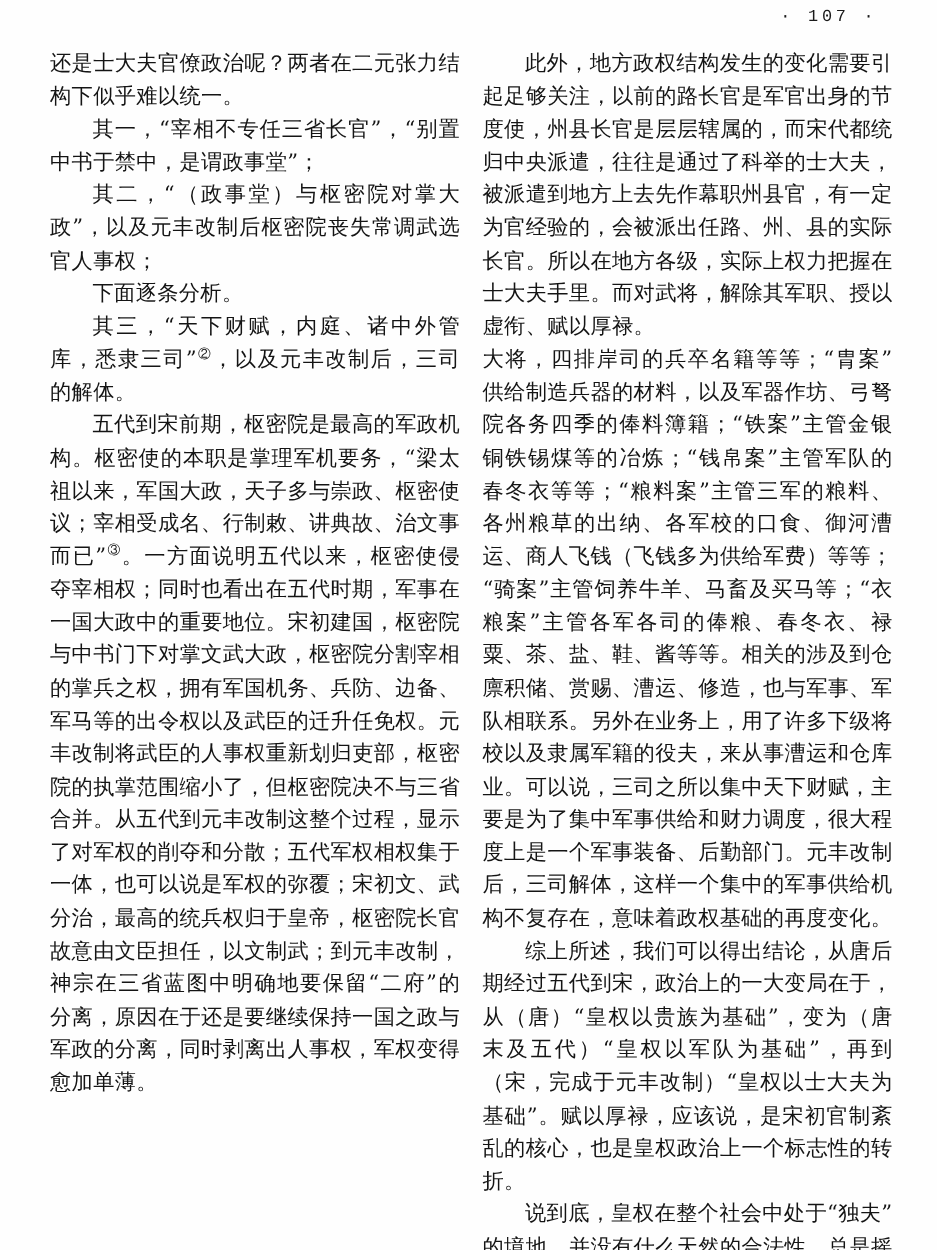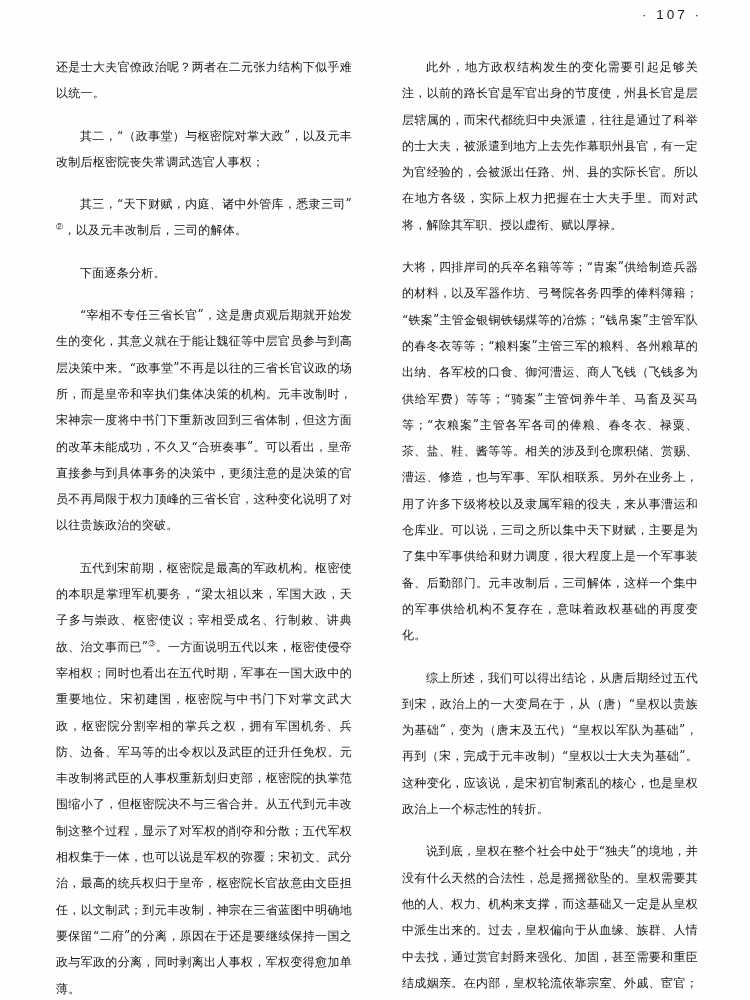--- a/index.html
+++ b/index.html
@@ -16,36 +16,36 @@
     font-family: "DejaVu Serif", serif;
     color: #141414;
   }
   .page-number {
     position: absolute;
     top: 7px;
     right: 48px;
     font-size: 13.5px;
     letter-spacing: 3px;
     color: #1a1a1a;
-    font-family: Liberation Sans, sans-serif;
+    font-family: Liberation Mono, monospace;
   }
   .columns {
     position: absolute;
     top: 38px;
     left: 40px;
     width: 674px;
     display: flex;
     gap: 18px;
   }
   .column {
     width: 328px;
   }
   .para {
-    margin: 16px;
-    font-size: 12px;
+    margin: 0;
+    font-size: 17px;
     line-height: 26.3px;
     text-align: justify;
     letter-spacing: 0.25px;
     word-break: break-all;
   }
   .para.indent {
     text-indent: 2em;
   }
   sup.fnote {
     font-size: 0.6em;
@@ -54,26 +54,26 @@
   }
 </style>
 </head>
 <body>
 
 <div class="page">
   <div class="page-number">· 107 ·</div>
   <div class="columns">
     <div class="column">
         <p class="para">还是士大夫官僚政治呢？两者在二元张力结构下似乎难以统一。</p>
+        <p class="para indent">其一，“宰相不专任三省长官”，“别置中书于禁中，是谓政事堂”；</p>
         <p class="para indent">其二，“（政事堂）与枢密院对掌大政”，以及元丰改制后枢密院丧失常调武选官人事权；</p>
+        <p class="para indent">下面逐条分析。</p>
         <p class="para indent">其三，“天下财赋，内庭、诸中外管库，悉隶三司”<sup class="fnote">②</sup>，以及元丰改制后，三司的解体。</p>
-        <p class="para indent">下面逐条分析。</p>
-        <p class="para indent">“宰相不专任三省长官”，这是唐贞观后期就开始发生的变化，其意义就在于能让魏征等中层官员参与到高层决策中来。“政事堂”不再是以往的三省长官议政的场所，而是皇帝和宰执们集体决策的机构。元丰改制时，宋神宗一度将中书门下重新改回到三省体制，但这方面的改革未能成功，不久又“合班奏事”。可以看出，皇帝直接参与到具体事务的决策中，更须注意的是决策的官员不再局限于权力顶峰的三省长官，这种变化说明了对以往贵族政治的突破。</p>
         <p class="para indent">五代到宋前期，枢密院是最高的军政机构。枢密使的本职是掌理军机要务，“梁太祖以来，军国大政，天子多与崇政、枢密使议；宰相受成名、行制敕、讲典故、治文事而已”<sup class="fnote">③</sup>。一方面说明五代以来，枢密使侵夺宰相权；同时也看出在五代时期，军事在一国大政中的重要地位。宋初建国，枢密院与中书门下对掌文武大政，枢密院分割宰相的掌兵之权，拥有军国机务、兵防、边备、军马等的出令权以及武臣的迁升任免权。元丰改制将武臣的人事权重新划归吏部，枢密院的执掌范围缩小了，但枢密院决不与三省合并。从五代到元丰改制这整个过程，显示了对军权的削夺和分散；五代军权相权集于一体，也可以说是军权的弥覆；宋初文、武分治，最高的统兵权归于皇帝，枢密院长官故意由文臣担任，以文制武；到元丰改制，神宗在三省蓝图中明确地要保留“二府”的分离，原因在于还是要继续保持一国之政与军政的分离，同时剥离出人事权，军权变得愈加单薄。</p>
       </div>
     <div class="column">
         <p class="para indent">此外，地方政权结构发生的变化需要引起足够关注，以前的路长官是军官出身的节度使，州县长官是层层辖属的，而宋代都统归中央派遣，往往是通过了科举的士大夫，被派遣到地方上去先作幕职州县官，有一定为官经验的，会被派出任路、州、县的实际长官。所以在地方各级，实际上权力把握在士大夫手里。而对武将，解除其军职、授以虚衔、赋以厚禄。</p>
         <p class="para">大将，四排岸司的兵卒名籍等等；“胄案”供给制造兵器的材料，以及军器作坊、弓弩院各务四季的俸料簿籍；“铁案”主管金银铜铁锡煤等的冶炼；“钱帛案”主管军队的春冬衣等等；“粮料案”主管三军的粮料、各州粮草的出纳、各军校的口食、御河漕运、商人飞钱（飞钱多为供给军费）等等；“骑案”主管饲养牛羊、马畜及买马等；“衣粮案”主管各军各司的俸粮、春冬衣、禄粟、茶、盐、鞋、酱等等。相关的涉及到仓廪积储、赏赐、漕运、修造，也与军事、军队相联系。另外在业务上，用了许多下级将校以及隶属军籍的役夫，来从事漕运和仓库业。可以说，三司之所以集中天下财赋，主要是为了集中军事供给和财力调度，很大程度上是一个军事装备、后勤部门。元丰改制后，三司解体，这样一个集中的军事供给机构不复存在，意味着政权基础的再度变化。</p>
-        <p class="para indent">综上所述，我们可以得出结论，从唐后期经过五代到宋，政治上的一大变局在于，从（唐）“皇权以贵族为基础”，变为（唐末及五代）“皇权以军队为基础”，再到（宋，完成于元丰改制）“皇权以士大夫为基础”。这种变化，应该说，是宋初官制紊乱的核心，也是皇权政治上一个标志性的转折。</p>
+        <p class="para indent">综上所述，我们可以得出结论，从唐后期经过五代到宋，政治上的一大变局在于，从（唐）“皇权以贵族为基础”，变为（唐末及五代）“皇权以军队为基础”，再到（宋，完成于元丰改制）“皇权以士大夫为基础”。赋以厚禄，应该说，是宋初官制紊乱的核心，也是皇权政治上一个标志性的转折。</p>
         <p class="para indent">说到底，皇权在整个社会中处于“独夫”的境地，并没有什么天然的合法性，总是摇摇欲坠的。皇权需要其他的人、权力、机构来支撑，而这基础又一定是从皇权中派生出来的。过去，皇权偏向于从血缘、族群、人情中去找，通过赏官封爵来强化、加固，甚至需要和重臣结成姻亲。在内部，皇权轮流依靠宗室、外戚、宦官；在外部，它仰仗整个贵族群体，与它们分享利益和权势。但这个“贵族基础”并非那么可信赖，不断地有日渐壮大的某一个贵族势力觊觎皇座，在内廷，宦官专权、外戚干政、女主临朝、重臣弄权常常是你方唱罢我登场；在外廷，汉末唐末都出现藩国节镇割据、混战争权的局面。几乎每一次改朝换代，都是皇权倚重于军队，打溃以往的皇权势力，大封王和功臣，营建起自己的皇权基础。所以，“以军队为基础”是过渡阶段，军事力量是将一个新皇帝送上宝座的快马。</p>
       </div>
   </div>
 </div>
 
 </body></html>

